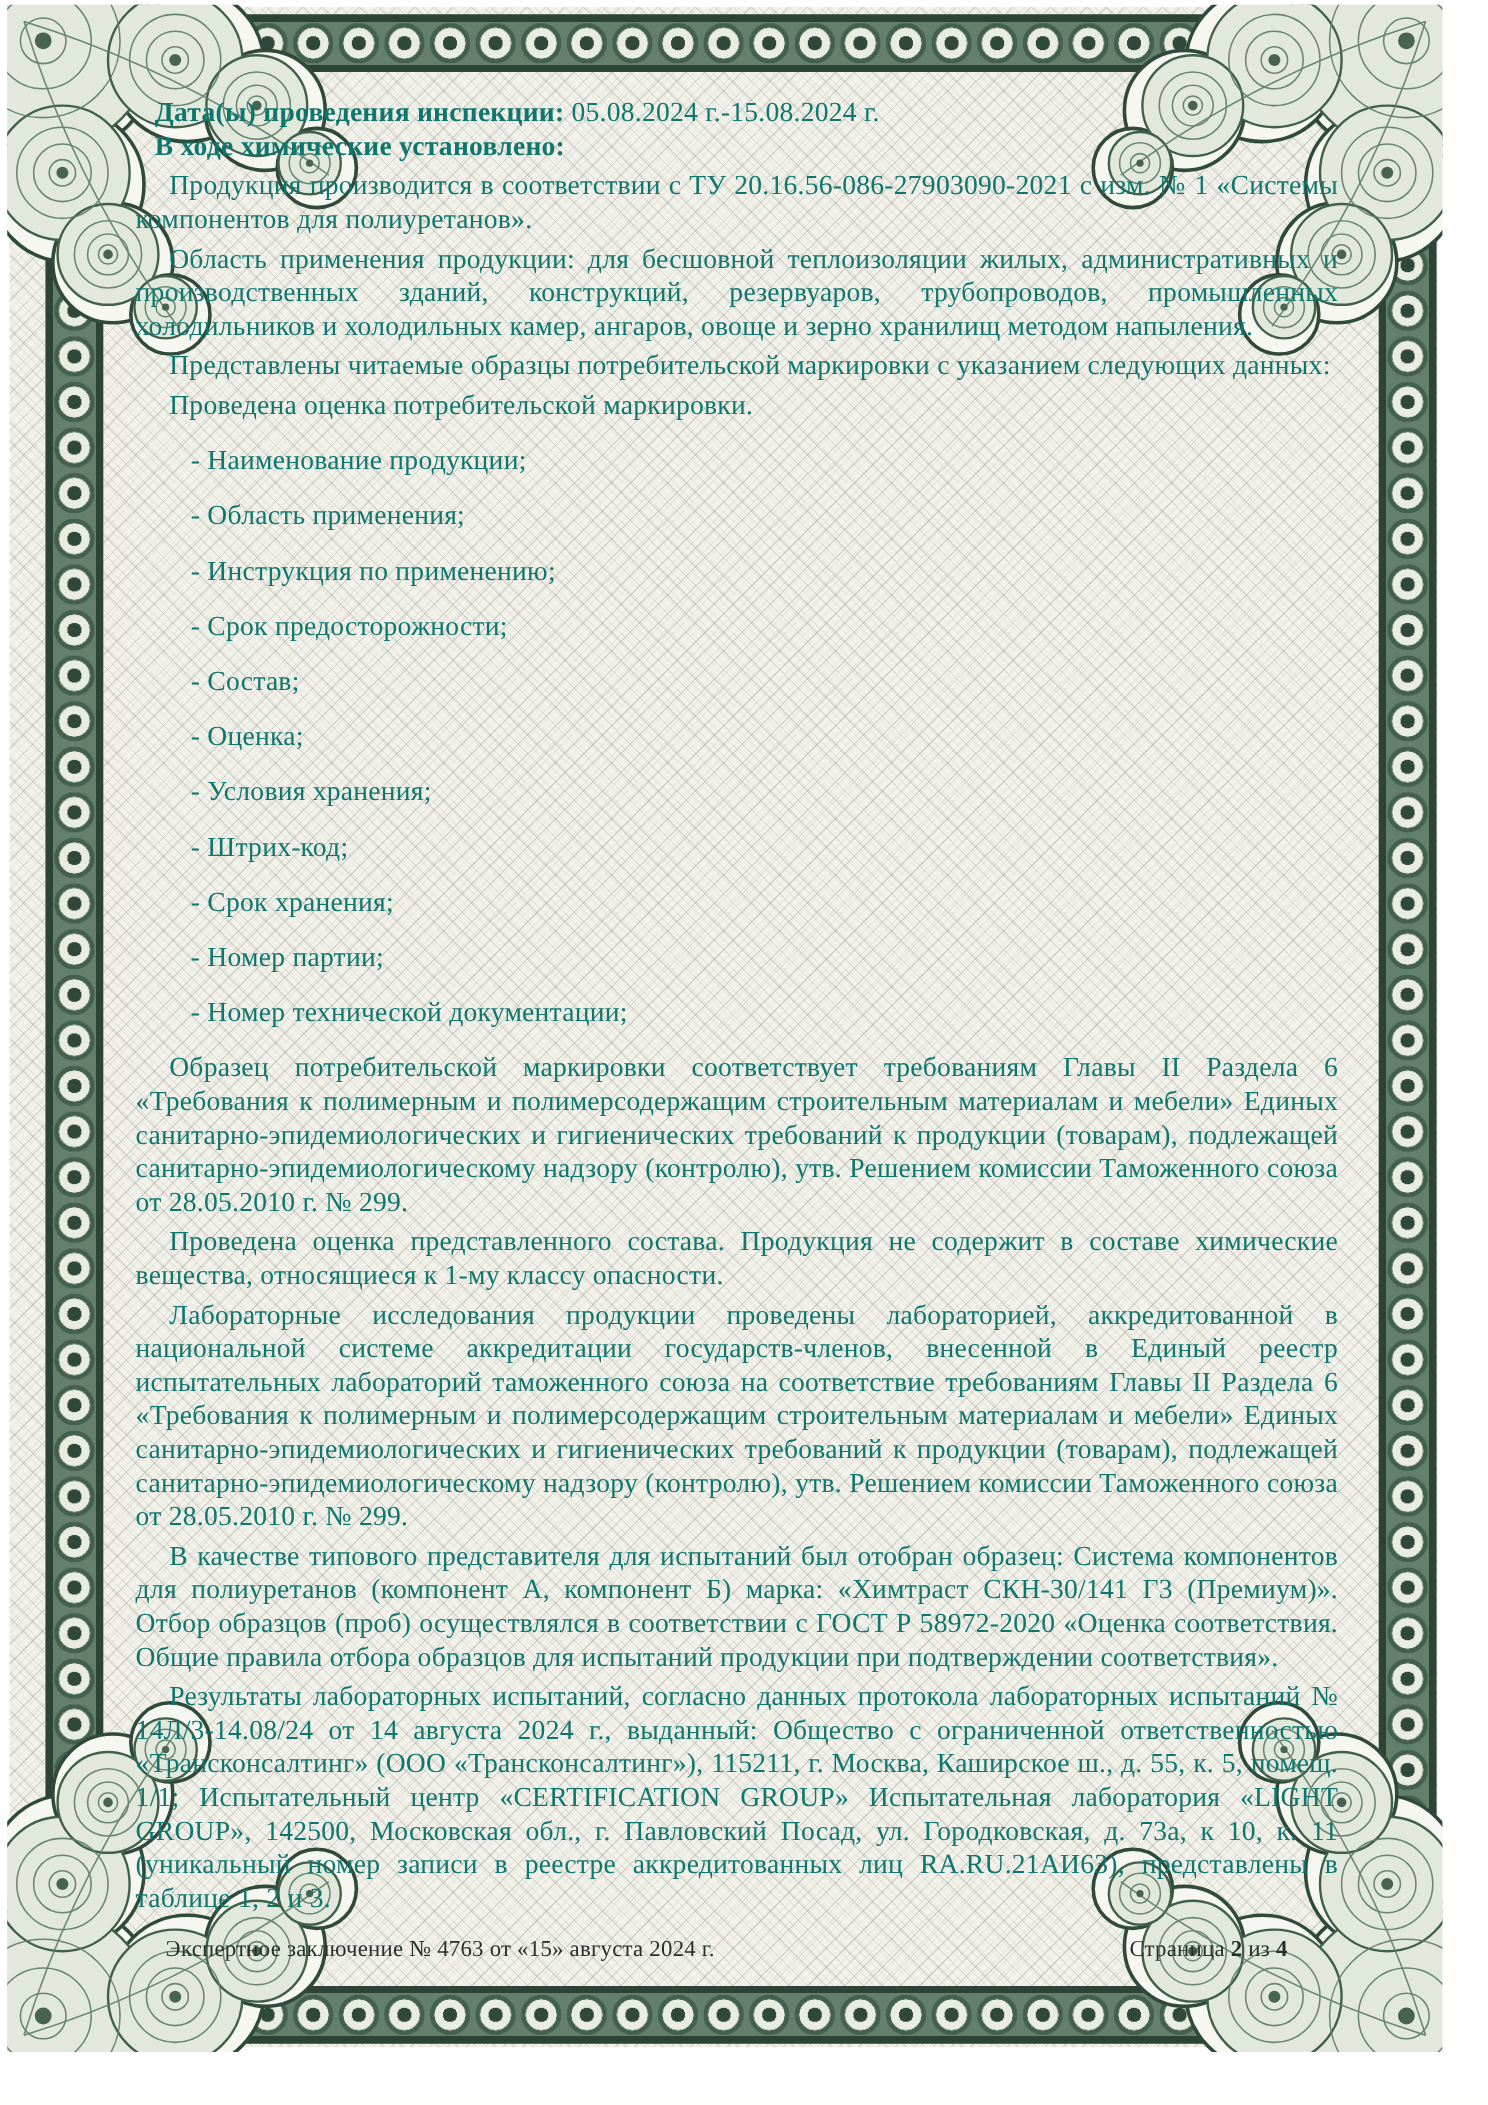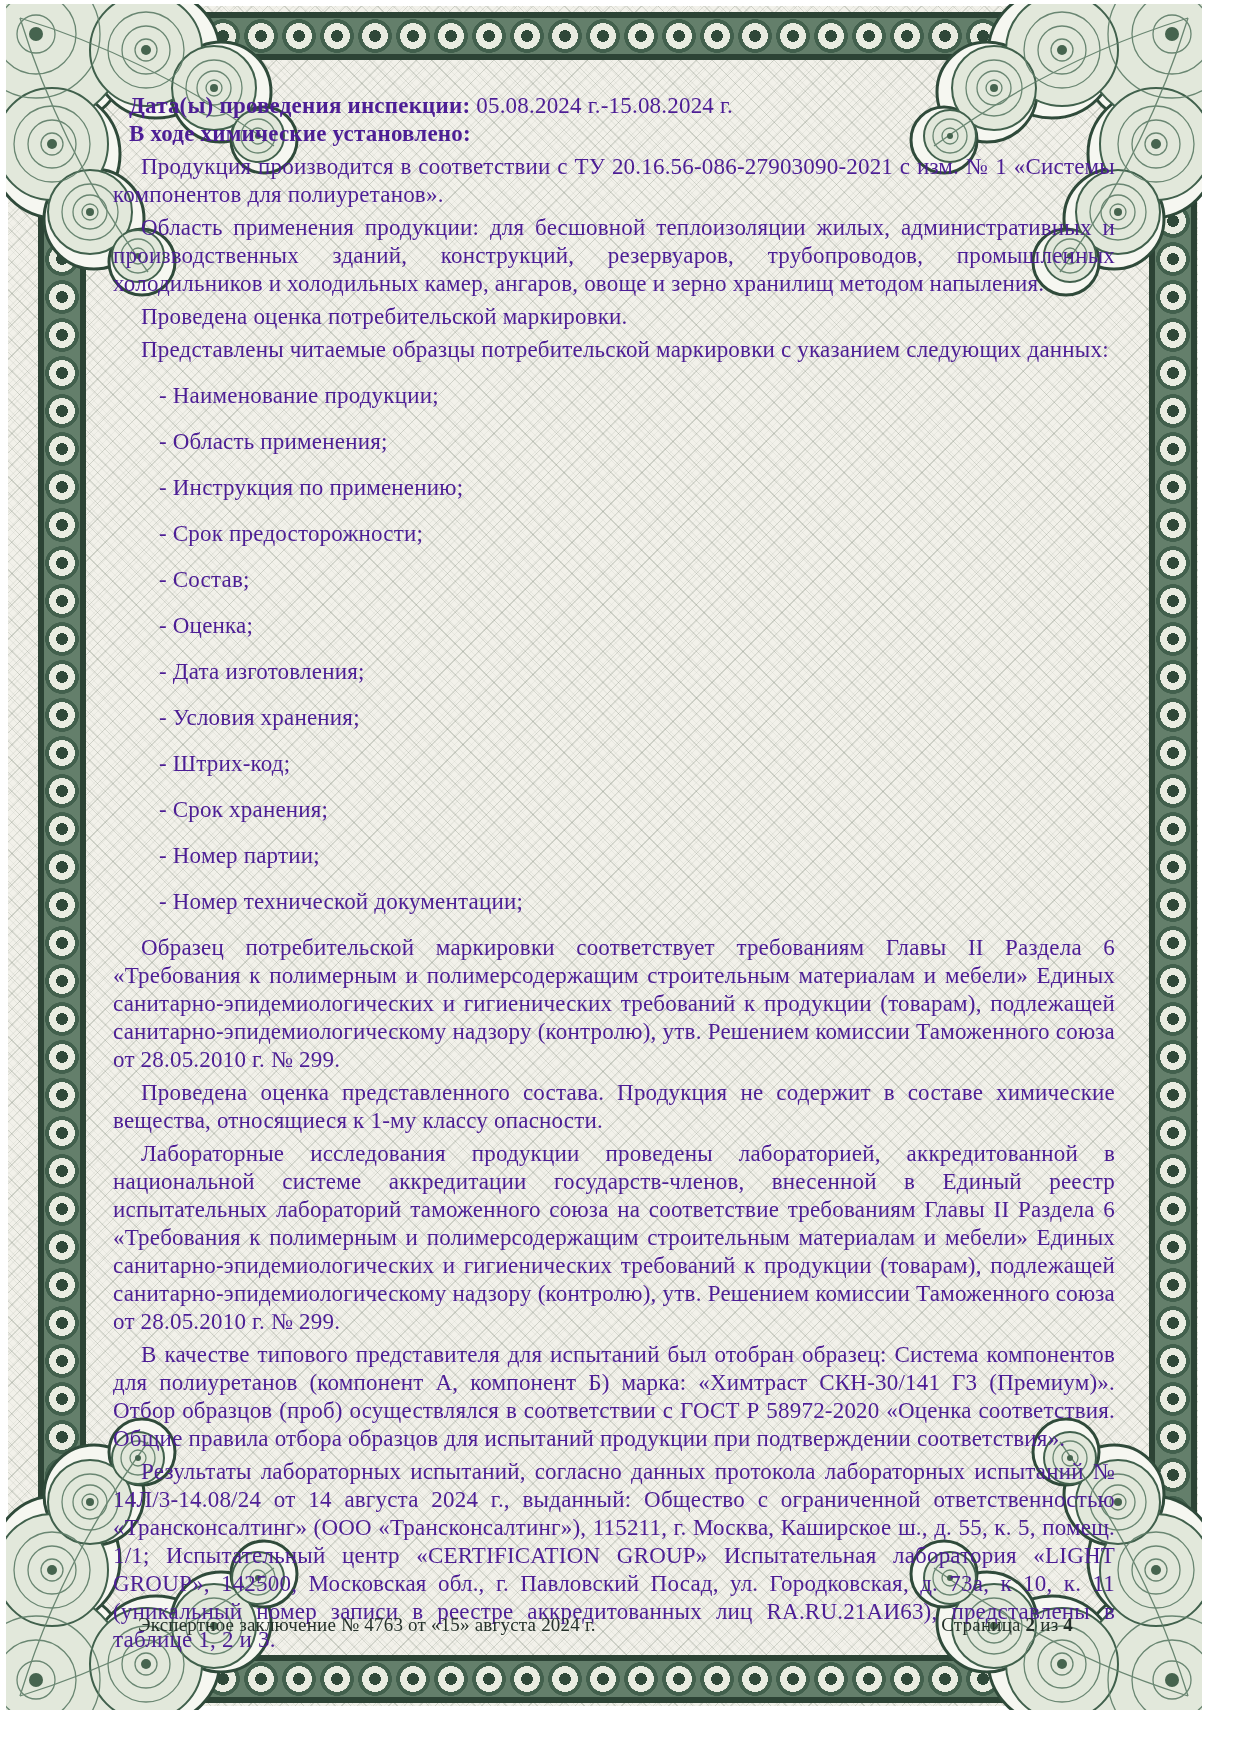--- a/index.html
+++ b/index.html
@@ -48,22 +48,22 @@
   .band-left{top:6px;bottom:3px;left:30px;}
   .band-right{top:6px;bottom:3px;right:1px;}
   
   .corner{position:absolute;width:300px;height:300px;z-index:3;}
   .corner.tl{left:-2px;top:-2px;}
   .corner.tr{right:-4px;top:-2px;transform:scaleX(-1);}
   .corner.bl{left:-2px;bottom:-4px;transform:scaleY(-1);}
   .corner.br{right:-4px;bottom:-4px;transform:scale(-1,-1);}
   
   .content{
-    position:absolute;left:105px;top:86px;width:1002px;z-index:4;
-    font-size:23px;line-height:28px;color:#4c1d95;letter-spacing:0.2px;
+    position:absolute;left:105px;top:74px;width:1002px;z-index:4;
+    font-size:23px;line-height:28px;color:#0f766e;letter-spacing:0.2px;
   }
   .line{margin:0;text-indent:16px;}
   .bold{font-weight:bold;}
   .para{margin:5px 0 0;text-align:justify;text-indent:28px;}
   .mlist{margin:0;}
   .item{margin:18px;text-indent:28px;text-align:left;}
   .footer{
     position:absolute;left:130px;right:125px;top:1608px;z-index:4;
     display:flex;justify-content:space-between;align-items:baseline;
     font-size:19px;color:#24302a;letter-spacing:0.2px;
@@ -149,31 +149,30 @@
   <svg class="corner br" viewBox="0 0 300 300">
       <use href="#flr"></use>
     </svg>
 
   <div class="content">
     <p class="line"><b>Дата(ы) проведения инспекции:</b> <span>05.08.2024 г.-15.08.2024 г.</span></p>
     <p class="line bold">В ходе химические установлено:</p>
 
     <p class="para">Продукция производится в соответствии с ТУ 20.16.56-086-27903090-2021 с изм. № 1 «Системы компонентов для полиуретанов».</p>
     <p class="para">Область применения продукции: для бесшовной теплоизоляции жилых, административных и производственных зданий, конструкций, резервуаров, трубопроводов, промышленных холодильников и холодильных камер, ангаров, овоще и зерно хранилищ методом напыления.</p>
+    <p class="para">Представлены читаемые образцы потребительской маркировки с указанием следующих данных:</p>
     <p class="para">Проведена оценка потребительской маркировки.</p>
-    <p class="para">Представлены читаемые образцы потребительской маркировки с указанием следующих данных:</p>
 
     <div class="mlist">
       <p class="item">- Наименование продукции;</p>
       <p class="item">- Область применения;</p>
       <p class="item">- Инструкция по применению;</p>
       <p class="item">- Срок предосторожности;</p>
       <p class="item">- Состав;</p>
       <p class="item">- Оценка;</p>
-      <p class="item">- Дата изготовления;</p>
       <p class="item">- Условия хранения;</p>
       <p class="item">- Штрих-код;</p>
       <p class="item">- Срок хранения;</p>
       <p class="item">- Номер партии;</p>
       <p class="item">- Номер технической документации;</p>
     </div>
 
     <p class="para">Образец потребительской маркировки соответствует требованиям Главы II Раздела 6 «Требования к полимерным и полимерсодержащим строительным материалам и мебели» Единых санитарно-эпидемиологических и гигиенических требований к продукции (товарам), подлежащей санитарно-эпидемиологическому надзору (контролю), утв. Решением комиссии Таможенного союза от 28.05.2010 г. № 299.</p>
     <p class="para">Проведена оценка представленного состава. Продукция не содержит в составе химические вещества, относящиеся к 1-му классу опасности.</p>
     <p class="para">Лабораторные исследования продукции проведены лабораторией, аккредитованной в национальной системе аккредитации государств-членов, внесенной в Единый реестр испытательных лабораторий таможенного союза на соответствие требованиям Главы II Раздела 6 «Требования к полимерным и полимерсодержащим строительным материалам и мебели» Единых санитарно-эпидемиологических и гигиенических требований к продукции (товарам), подлежащей санитарно-эпидемиологическому надзору (контролю), утв. Решением комиссии Таможенного союза от 28.05.2010 г. № 299.</p>

